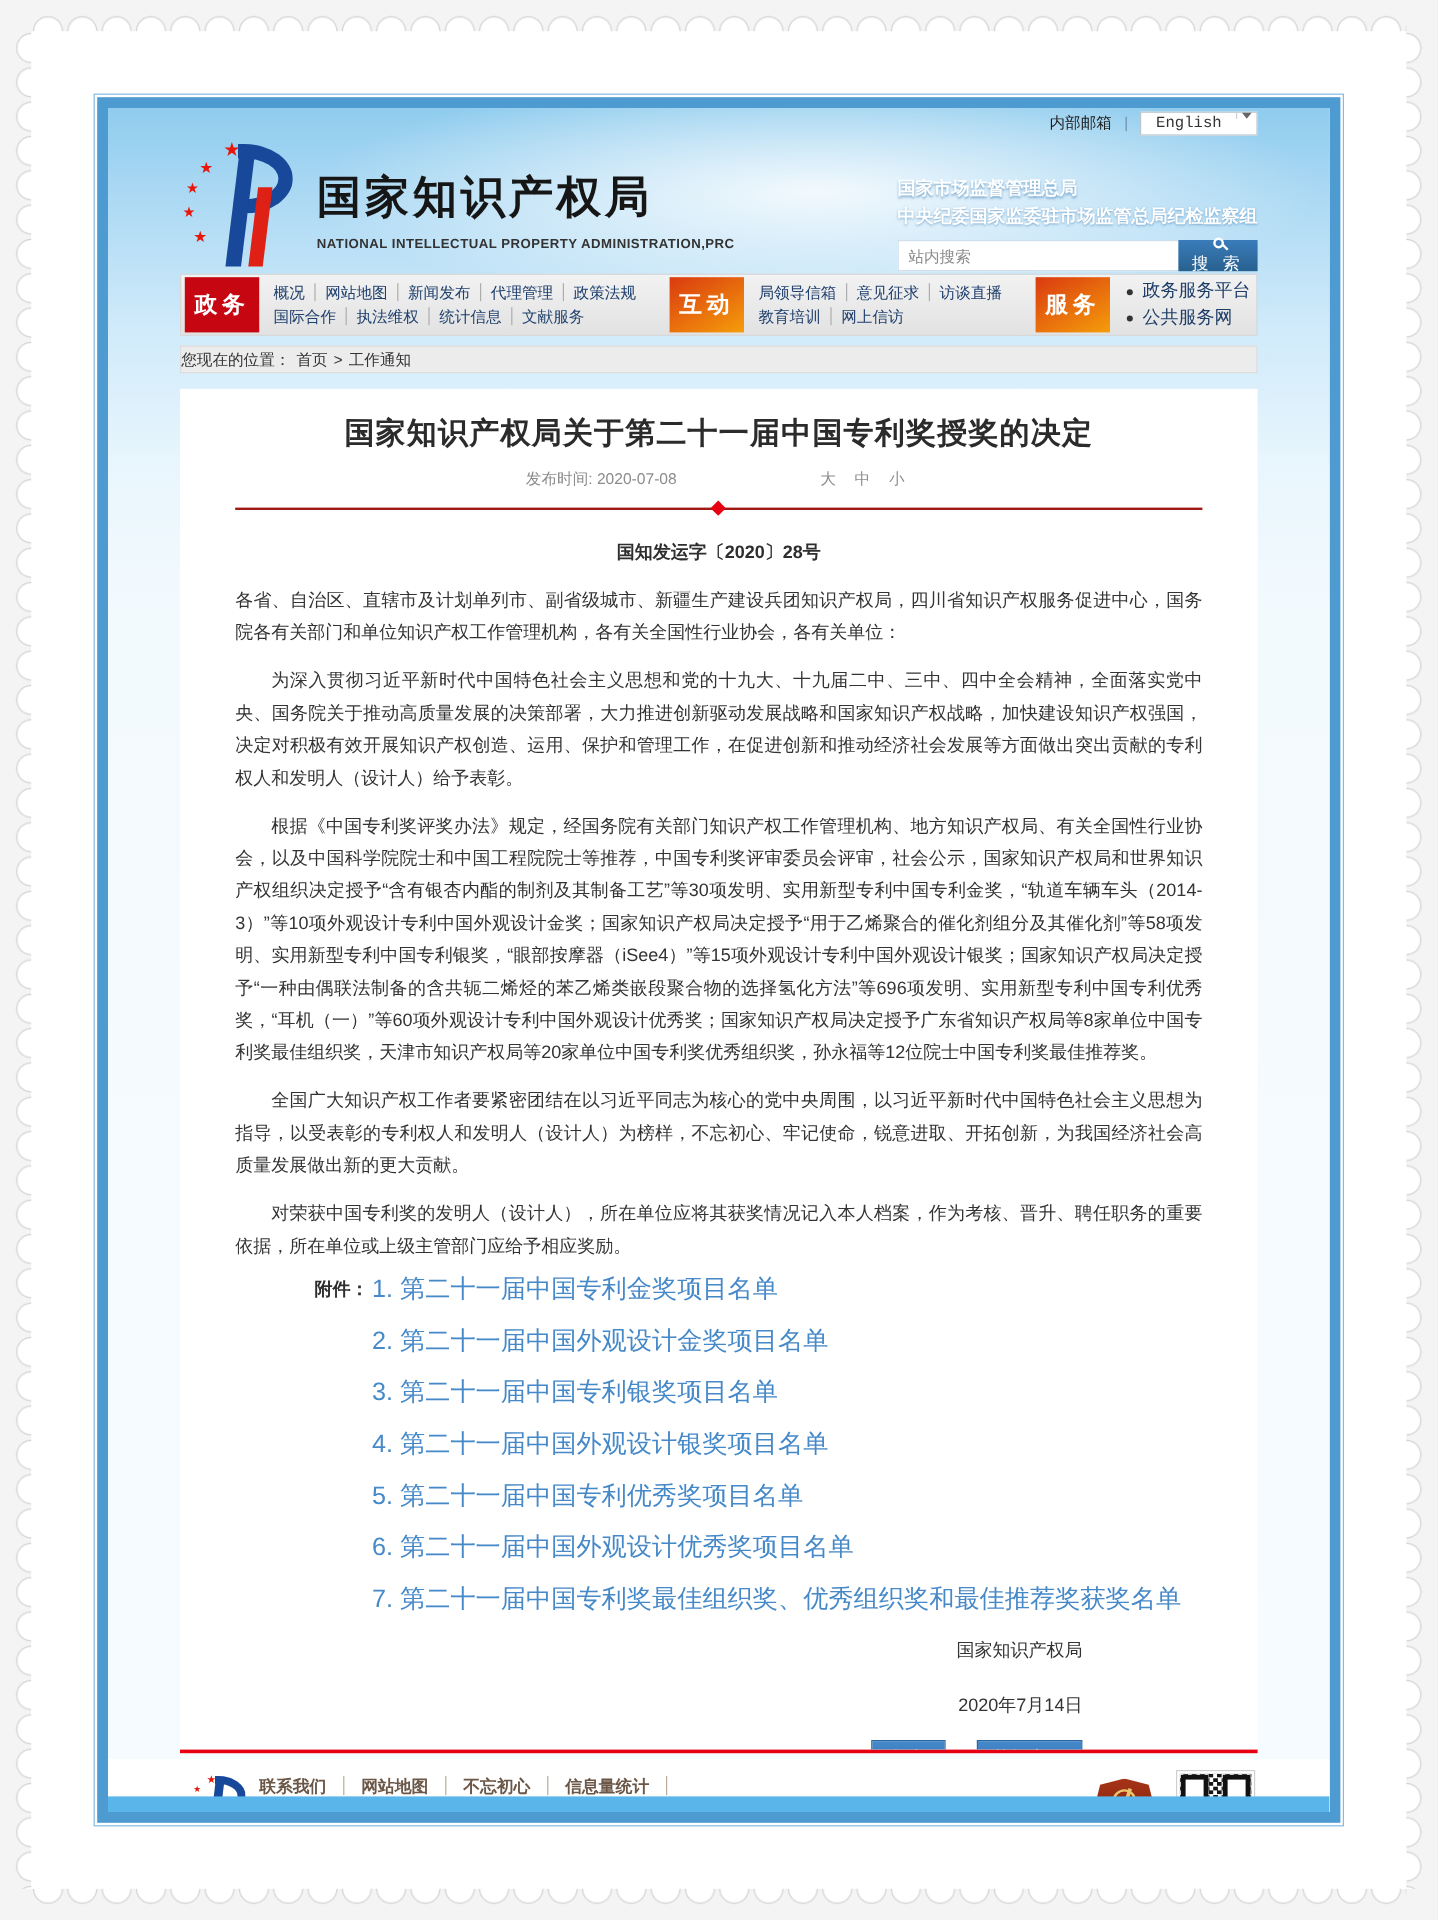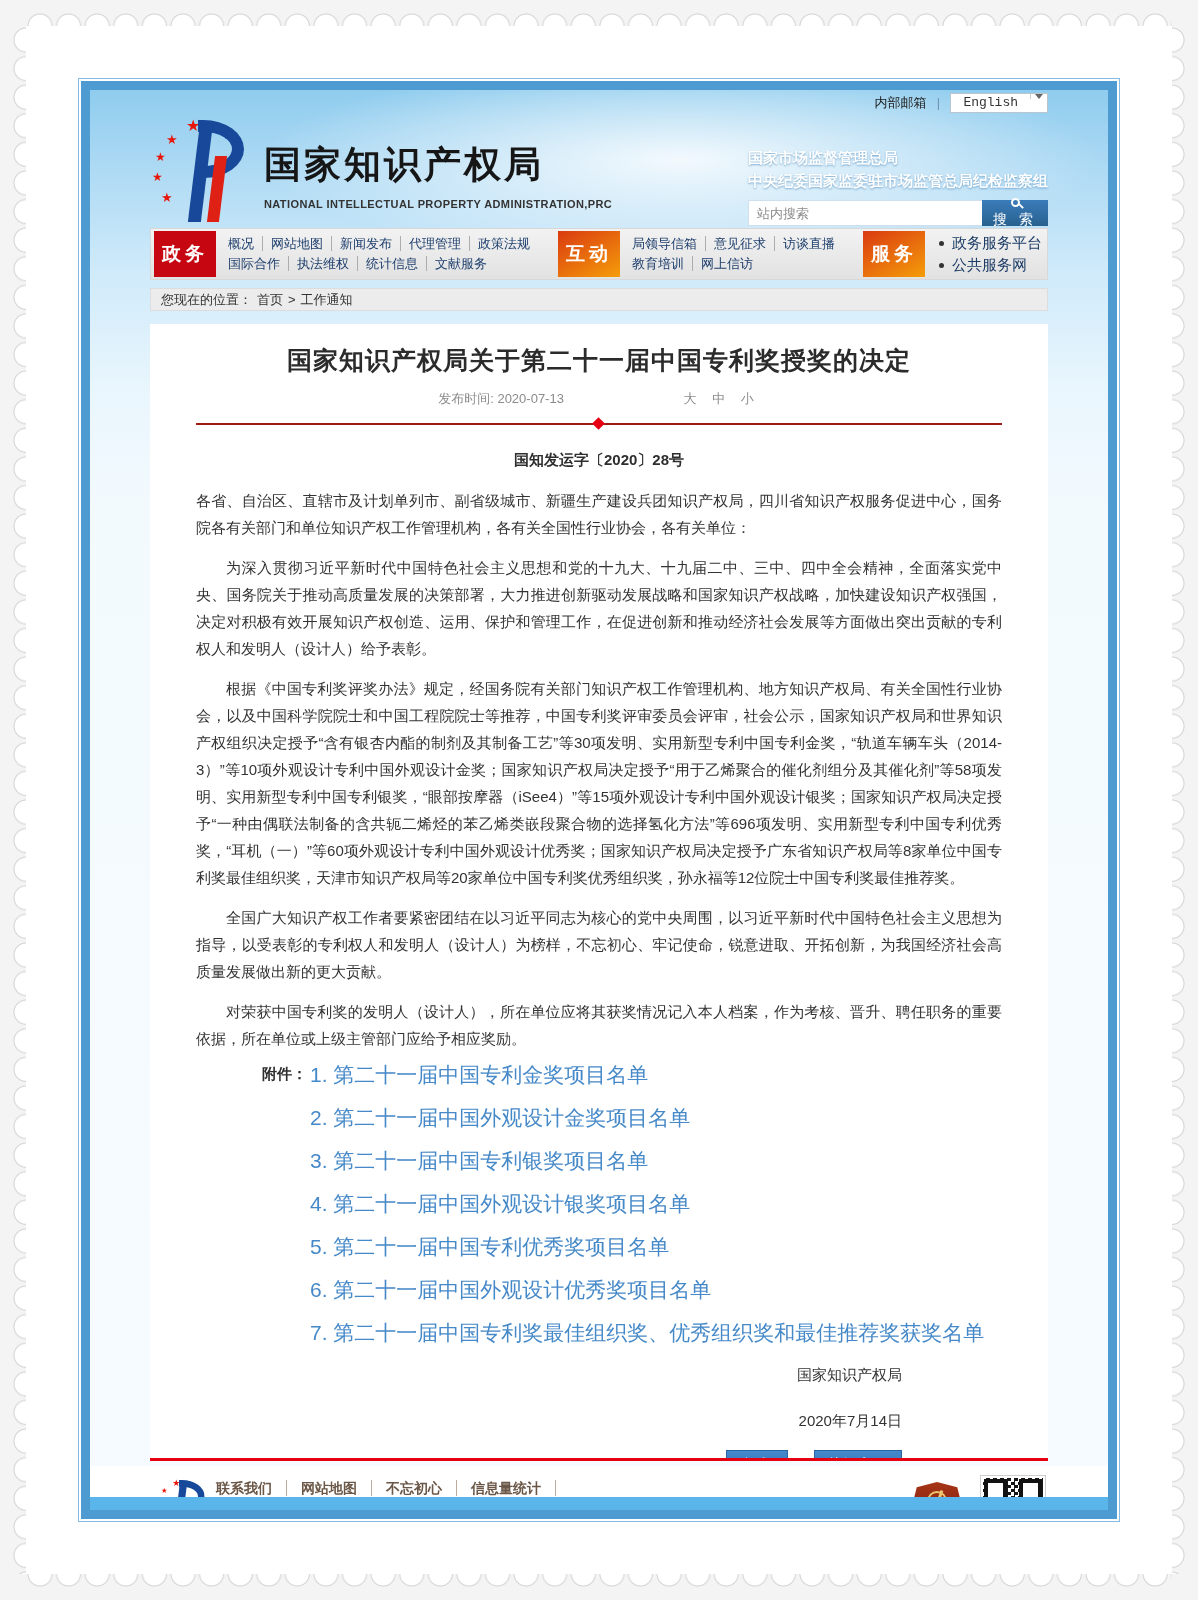--- a/index.html
+++ b/index.html
@@ -78,21 +78,21 @@
   .nav-links .row { white-space:nowrap; }
   .nav-link { cursor:pointer; padding:0 8px; border-right:1px solid #adadad; }
   .nav-link:first-child { padding-left:0; }
   .nav-link:last-child { border-right:none; }
   .nav-bullets { padding-left:14px; font-size:15px; color:#1d3c66; line-height:22px; }
   .nav-bullet { display:flex; align-items:center; gap:8px; cursor:pointer; white-space:nowrap; }
   .nav-bullet i { width:5px; height:5px; border-radius:50%; background:#333; flex:0 0 auto; }
   .spacer { flex:1; }
 
   
-  .breadcrumb { margin-top:8px; height:23px; background:#ececec; border:1px solid #ddd; display:flex; align-items:center; padding:0 10px; font-size:13px; color:#333; gap:5px; }
+  .breadcrumb { margin-top:8px; height:23px; background:#ececec; border:1px solid #ddd; display:flex; align-items:center; padding:0 0; font-size:13px; color:#333; gap:5px; }
   .breadcrumb a { color:#333; text-decoration:none; cursor:pointer; }
 
   
   .doc { margin-top:13px; background:#fff; height:1137px; border-bottom:3px solid #e60012; padding:20px 0 0 0; overflow:hidden; }
   .doc-inner { padding:0 46px; }
   .doc-title { text-align:center; font-size:25px; font-weight:bold; color:#2b2b2b; letter-spacing:1px; }
   .doc-meta { margin-top:13px; text-align:center; font-size:13px; color:#8b8b8b; }
   .doc-meta .sizes { margin-left:110px; letter-spacing:0; }
   .doc-meta .sizes span { margin:0 6px; cursor:pointer; color:#8b8b8b; }
   .doc-divider { position:relative; margin-top:15px; height:2px; background:#9e1b14; }
@@ -232,21 +232,21 @@
           <span>您现在的位置：</span>
           <a>首页</a>
           <span>&gt;</span>
           <span>工作通知</span>
         </div>
 
         <div class="doc">
           <div class="doc-inner">
             <div class="doc-title">国家知识产权局关于第二十一届中国专利奖授奖的决定</div>
             <div class="doc-meta">
-              <span>发布时间: 2020-07-13</span>
+              <span>发布时间: 2020-07-08</span>
               <span class="sizes">
                 <span>大</span>
                 <span>中</span>
                 <span>小</span>
               </span>
             </div>
             <div class="doc-divider">
                 <i></i>
               </div>
 

